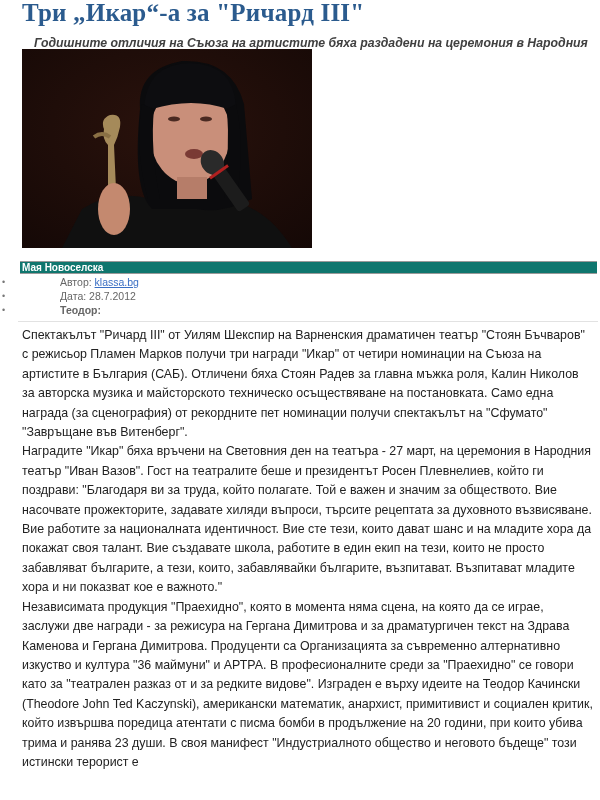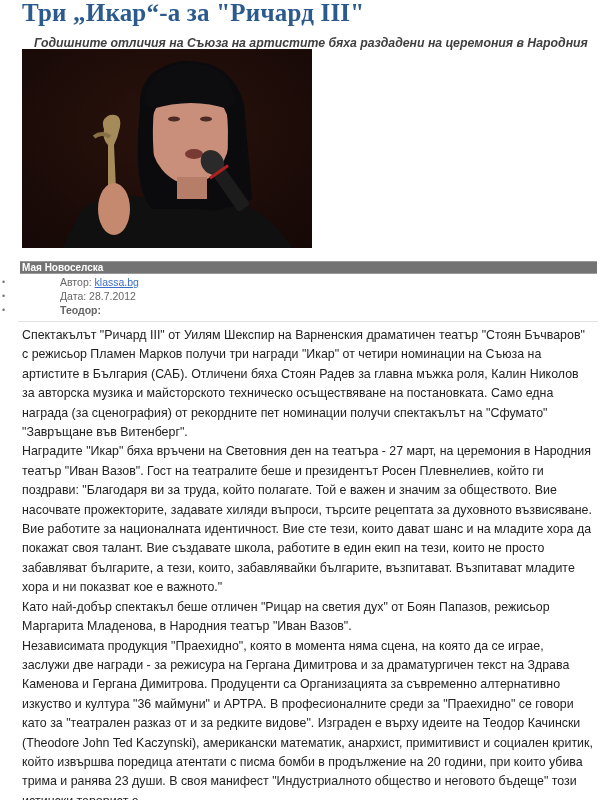--- a/index.html
+++ b/index.html
@@ -18,21 +18,21 @@
       font-family: "Liberation Sans", sans-serif; font-weight: bold; font-style: italic;
       font-size: 12.3px; line-height: 13px; color: #404040; margin: 12px;
     }
     .photo {
       position: absolute; left: 22px; top: 49px; width: 290px; height: 199px;
       background: #1b0d0a; overflow: hidden;
     }
     .photo svg { display: block; }
     .caption-bar {
       position: absolute; left: 20px; top: 261px; width: 575px; height: 11px;
-      background: #737373; border-top: 1px solid #999; border-bottom: 1px solid #999;
+      background: #0f766e; border-top: 1px solid #999; border-bottom: 1px solid #999;
       color: #fff; font-size: 10px; font-weight: bold; line-height: 11px;
       padding-left: 2px; box-sizing: content-box;
     }
     .meta {
       position: absolute; left: 0; top: 275px; width: 600px; margin: 0; padding: 0;
       list-style: none; font-size: 10.5px; color: #666;
     }
     .meta li { position: relative; height: 14px; line-height: 14px; }
     .meta .bullet {
       position: absolute; left: 2px; top: 0; font-size: 9px; color: #777;
@@ -117,15 +117,14 @@
     <span class="bullet">•</span>
     <span class="mtext bold">Теодор:</span>
   </li>
 </ul>
 
 <div class="separator"></div>
 
 <div class="body-text">
   <p>Спектакълът "Ричард III" от Уилям Шекспир на Варненския драматичен театър "Стоян Бъчваров" с режисьор Пламен Марков  получи три награди "Икар" от четири номинации на Съюза на артистите в България (САБ). Отличени бяха Стоян Радев за главна мъжка роля, Калин Николов за авторска музика и майсторското техническо осъществяване на постановката. Само една награда (за сценография) от рекордните пет номинации получи спектакълът на "Сфумато" "Завръщане във Витенберг".</p>
   <p>Наградите "Икар" бяха връчени на Световния ден на театъра - 27 март, на церемония в Народния театър "Иван Вазов". Гост на театралите беше и президентът Росен Плевнелиев, който ги поздрави: "Благодаря ви за труда, който полагате. Той е важен и значим за обществото. Вие насочвате прожекторите, задавате хиляди въпроси, търсите рецептата за духовното възвисяване. Вие работите за националната идентичност. Вие сте тези, които дават шанс и на младите хора да покажат своя талант. Вие създавате школа, работите в един екип на тези, които не просто забавляват българите, а тези, които, забавлявайки българите, възпитават. Възпитават младите хора и ни показват кое е важното."</p>
-  <p>Като най-добър спектакъл беше отличен "Рицар на светия дух" от Боян Папазов, режисьор Маргарита Младенова, в Народния театър "Иван Вазов".</p>
   <p>Независимата продукция "Праехидно", която в момента няма сцена, на която да се играе, заслужи две награди - за режисура на Гергана Димитрова и за драматургичен текст на Здрава Каменова и Гергана Димитрова. Продуценти са Организацията за съвременно алтернативно изкуство и култура "36 маймуни" и АРТРА. В професионалните среди за "Праехидно" се говори като за "театрален разказ от и за редките видове". Изграден е върху идеите на Теодор Качински (Theodore John Ted Kaczynski), американски математик, анархист, примитивист и социален критик, който извършва поредица атентати с писма бомби в продължение на 20 години, при които убива трима и ранява 23 души. В своя манифест "Индустриалното общество и неговото бъдеще" този истински терорист е</p>
 </div>
 
 </body></html>

